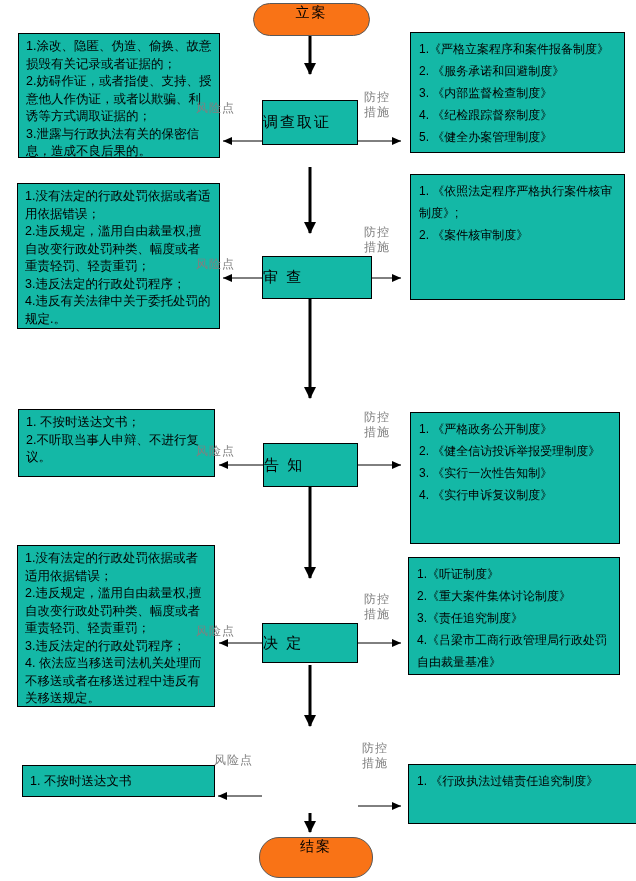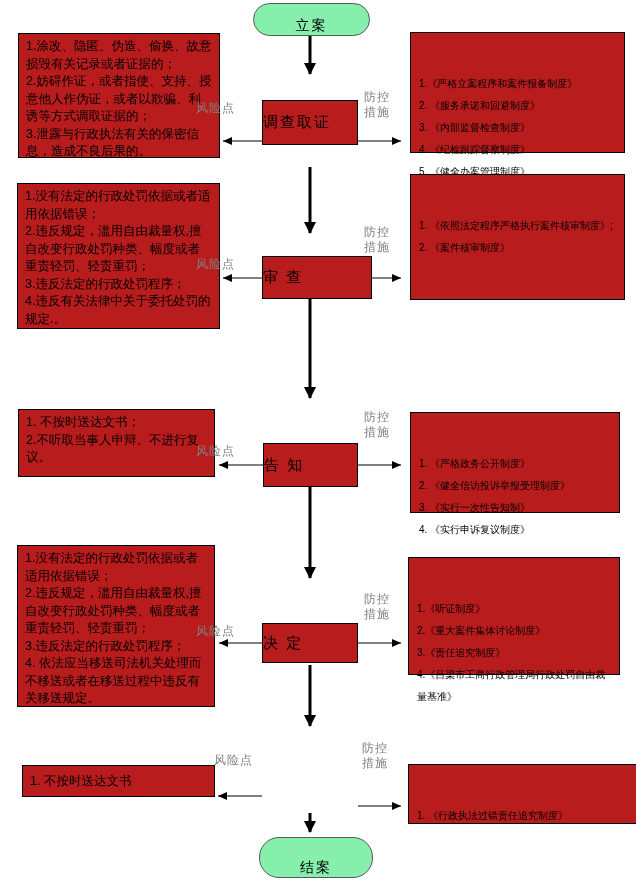--- a/index.html
+++ b/index.html
@@ -1,27 +1,27 @@
 <!DOCTYPE html>
 <html><head>
 <meta charset="utf-8">
 <style>
   * { margin:0; padding:0; box-sizing:border-box; }
   html,body { background:#ffffff; }
   body { font-family:"Liberation Sans", sans-serif; color:#000; }
   .canvas { position:relative; width:636px; height:881px; background:#fff; overflow:hidden; }
   .arrows { position:absolute; left:0; top:0; width:636px; height:881px; }
-  .box { position:absolute; border:1px solid #000; background:#b91c1c; }
+  .box { position:absolute; border:1px solid #000; background:#14b8a6; }
   .proc { display:flex; align-items:center; justify-content:flex-start;
           font-size:15px; letter-spacing:2px; }
   .side .txt { font-size:12.5px; line-height:17.5px; padding:4px 7px;
                white-space:pre-line; }
-  .side.rightside .txt { font-size:10px; line-height:22px; padding:5px 8px;margin-top:35px; }
+  .side.rightside .txt { font-size:12px; line-height:22px; padding:5px 8px; }
   .terminal { position:absolute; border:1.5px solid #595959; border-radius:18px;
-              background:#86efac; display:flex; align-items:flex-end; justify-content:center;
+              background:#f97316; display:flex; align-items:flex-start; justify-content:center;
               font-size:14px; letter-spacing:2px; }
   .lbl { position:absolute; color:#808080; font-size:12px; line-height:15px;
          letter-spacing:1px; white-space:pre-line; }
 </style>
 </head>
 <body>
 
 <div class="canvas">
 
   <svg class="arrows" viewBox="0 0 636 881" xmlns="http://www.w3.org/2000/svg">
@@ -99,21 +99,21 @@
   <div class="box side" style="left:18px;top:409px;width:197px;height:68px">
     <div class="txt">1. 不按时送达文书；
 2.不听取当事人申辩、不进行复议。</div>
   </div>
   <span class="lbl" style="left:196px;top:444px">风险点</span>
   <div class="box proc" style="left:263px;top:443px;width:95px;height:44px">
     <span>告 知</span>
   </div>
   <span class="lbl" style="left:364px;top:410px">防控
 措施</span>
-  <div class="box side rightside" style="left:410px;top:412px;width:210px;height:101px">
+  <div class="box side rightside" style="left:410px;top:412px;width:210px;height:132px">
     <div class="txt">1. 《严格政务公开制度》
 2. 《健全信访投诉举报受理制度》
 3. 《实行一次性告知制》
 4. 《实行申诉复议制度》</div>
   </div>
 
   <div class="box side" style="left:17px;top:545px;width:198px;height:162px">
     <div class="txt">1.没有法定的行政处罚依据或者适用依据错误；
 2.违反规定，滥用自由裁量权,擅自改变行政处罚种类、幅度或者重责轻罚、轻责重罚；
 3.违反法定的行政处罚程序；

